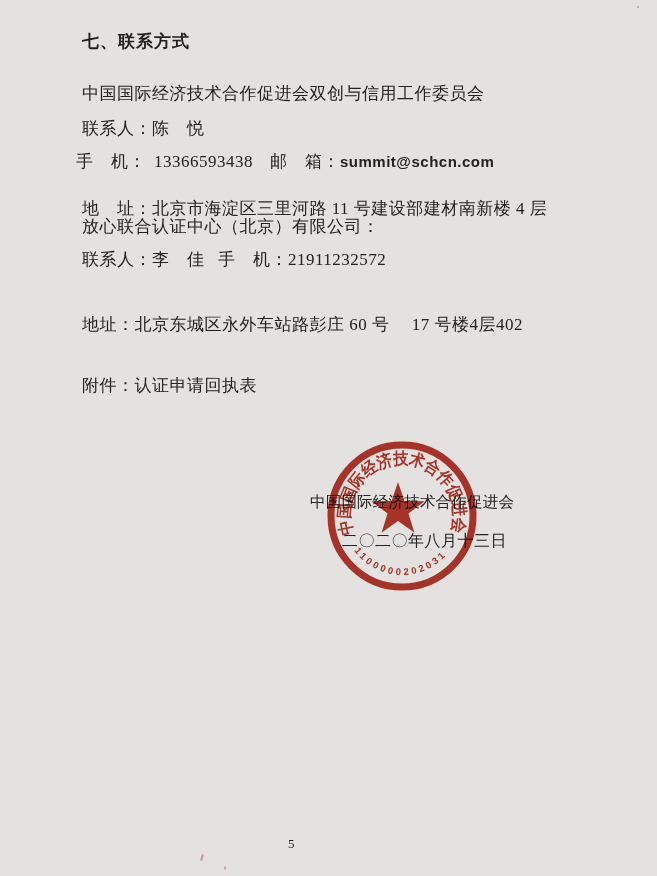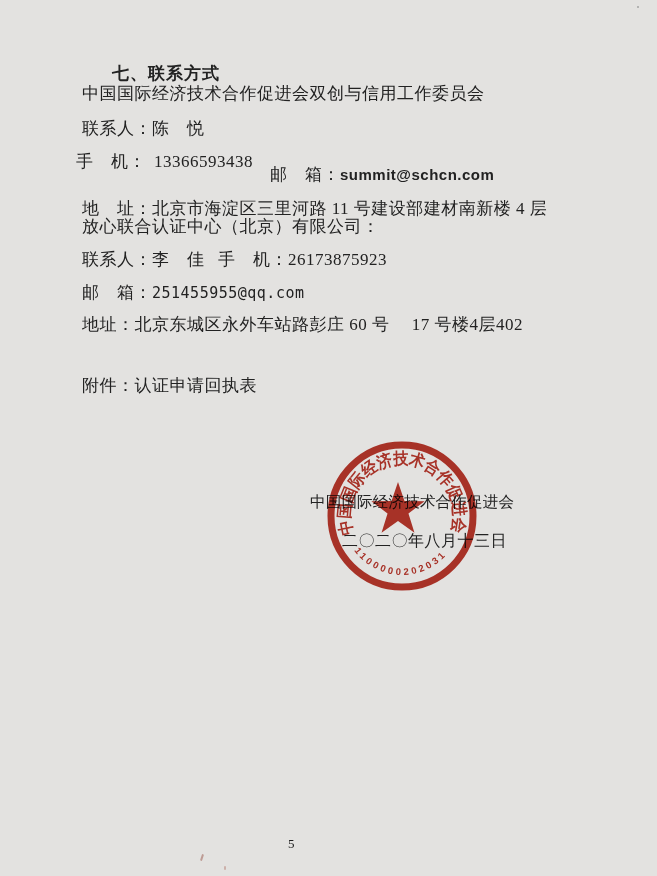--- a/index.html
+++ b/index.html
@@ -100,51 +100,48 @@
     left: 637px; top: 6px;
     width: 2px; height: 2px;
     background: rgba(120, 120, 120, 0.6);
   }
 </style>
 </head>
 <body>
 
 <div class="page">
 
-  <div class="line heading" style="left:82px; top:64px;margin-left:30px;">七、联系方式</div>
+  <div class="line heading" style="left:82px; top:32px;">七、联系方式</div>
 
   <div class="line" style="left:82px; top:84px;">中国国际经济技术合作促进会双创与信用工作委员会</div>
 
   <div class="line" style="left:82px; top:119px;">
     <span class="label">联系人：</span><span class="value">陈　悦</span>
   </div>
 
   <div class="line" style="left:76px; top:152px;">
     <span class="label">手　机：</span><span class="value" style="margin-left:8px;">13366593438</span>
   </div>
-  <div class="line" style="left:270px; top:165px;">
+  <div class="line" style="left:270px; top:152px;">
     <span class="label">邮　箱：</span><span class="value email-sans">summit@schcn.com</span>
   </div>
 
   <div class="line" style="left:82px; top:199px;">
     <span class="label">地　址：</span><span class="value">北京市海淀区三里河路 11 号建设部建材南新楼 4 层</span>
   </div>
 
   <div class="line" style="left:82px; top:217px;">放心联合认证中心（北京）有限公司：</div>
 
   <div class="line" style="left:82px; top:250px;">
     <span class="label">联系人：</span><span class="value">李　佳</span>
   </div>
   <div class="line" style="left:218px; top:250px;">
-    <span class="label">手　机：</span><span class="value">26173875923</span>
+    <span class="label">手　机：</span><span class="value">21911232572</span>
   </div>
 
-  <div class="line" style="left:82px; top:283px;">
-    <span class="label">邮　箱：</span><span class="value mono-mail">251455955@qq.com</span>
-  </div>
 
   <div class="line" style="left:82px; top:315px;">
     <span class="label">地址：</span><span class="value">北京东城区永外车站路彭庄 60 号　 17 号楼4层402</span>
   </div>
 
   <div class="line" style="left:82px; top:376px;text-align:right;">附件：认证申请回执表</div>
 
   <div class="line sig-org" style="left:310px; top:493px;">中国国际经济技术合作促进会</div>
   <div class="line sig-date" style="left:342px; top:531px;">二〇二〇年八月十三日</div>
 

